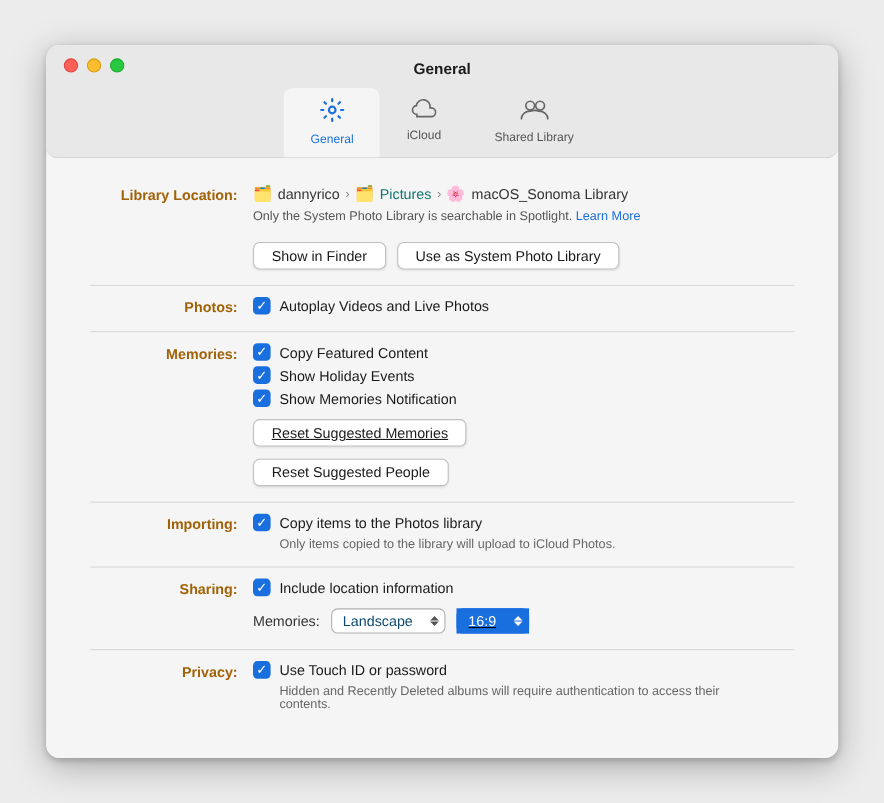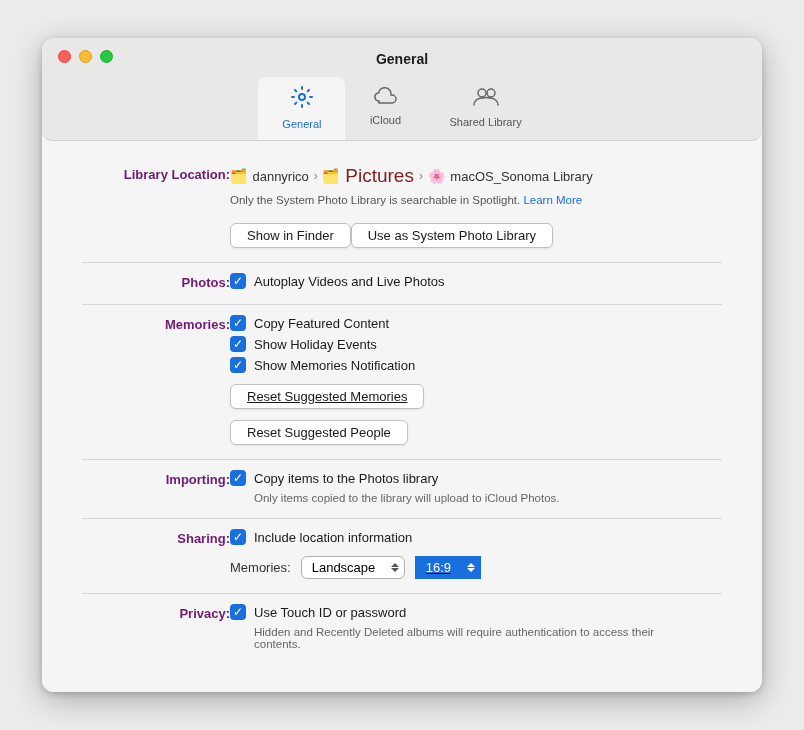--- a/index.html
+++ b/index.html
@@ -88,24 +88,25 @@
       background: #f5f5f5;
       padding: 24px 40px 28px 40px;
     }
     .section-row {
       display: flex;
       align-items: flex-start;
       margin-bottom: 14px;
     }
     .section-label {
       font-size: 13px;
-      color: #701a75;
+      color: #a16207;
       font-weight: 600;
       min-width: 148px;
       text-align: right;
+      padding-right: 14px;
       padding-top: 2px;
       flex-shrink: 0;
     }
     .section-content {
       flex: 1;
       display: flex;
       flex-direction: column;
       gap: 5px;
     }
     .library-path {
@@ -121,20 +122,21 @@
       color: #555;
       margin-bottom: 8px;
     }
     .learn-more {
       color: #1a6fdf;
       text-decoration: none;
       font-size: 11.5px;
     }
     .btn-row {
       display: flex;
+      gap: 10px;
       margin-top: 4px;
     }
     .btn {
       background: #ffffff;
       border: 1px solid #c0c0c0;
       border-radius: 6px;
       padding: 4px 16px;
       font-size: 13px;
       color: #1a1a1a;
       cursor: pointer;
@@ -186,21 +188,21 @@
       display: inline-flex;
       align-items: center;
     }
     .select-wrapper select {
       appearance: none;
       background: white;
       border: 1px solid #b0b0b0;
       border-radius: 6px;
       padding: 3px 28px 3px 10px;
       font-size: 13px;
-      color: #000000;
+      color: #0c4a6e;
       cursor: pointer;
       font-family: inherit;
     }
     .select-arrow {
       position: absolute;
       right: 6px;
       pointer-events: none;
       display: flex;
       flex-direction: column;
       gap: 1px;
@@ -285,21 +287,21 @@
   <div class="content">
 
     <div class="section-row">
       <div class="section-label">Library Location:</div>
       <div class="section-content">
         <div class="library-path">
           <span style="font-size:14px;">🗂️</span>
           <span style="font-size:13px; color:#333;">dannyrico</span>
           <span style="color:#888; font-size:12px;">›</span>
           <span style="font-size:14px;">🗂️</span>
-          <span style="font-size:19px; color:#7f1d1d;">Pictures</span>
+          <span style="font-size:13px; color:#0f766e;">Pictures</span>
           <span style="color:#888; font-size:12px;">›</span>
           <span style="font-size:14px;">🌸</span>
           <span style="font-size:13px; color:#333;">macOS_Sonoma Library</span>
         </div>
         <div class="library-note">
           <span>Only the System Photo Library is searchable in Spotlight.</span>
           <a class="learn-more">Learn More</a>
         </div>
         <div class="btn-row">
           <button class="btn">Show in Finder</button>

